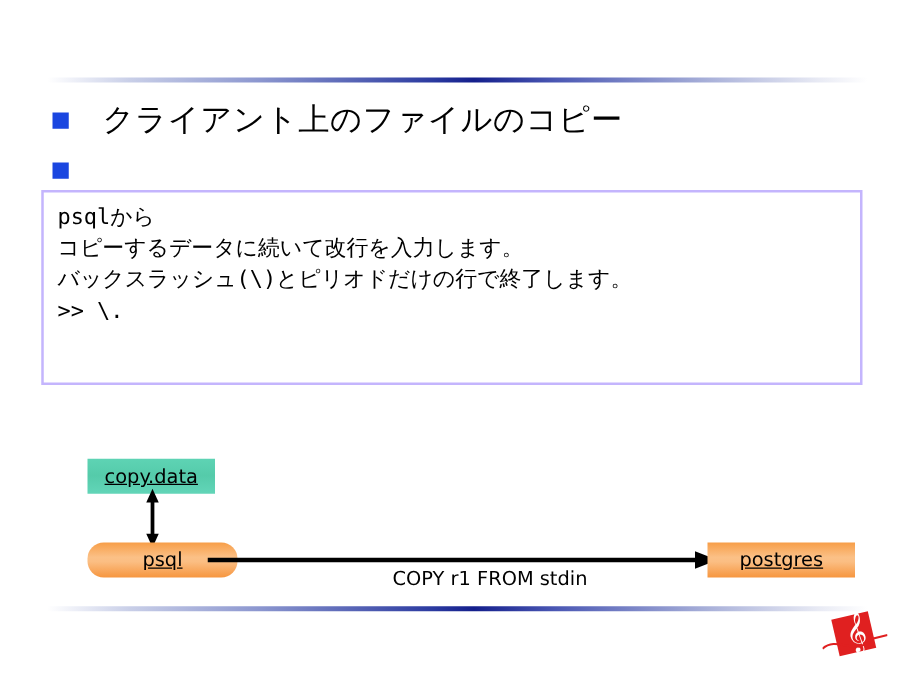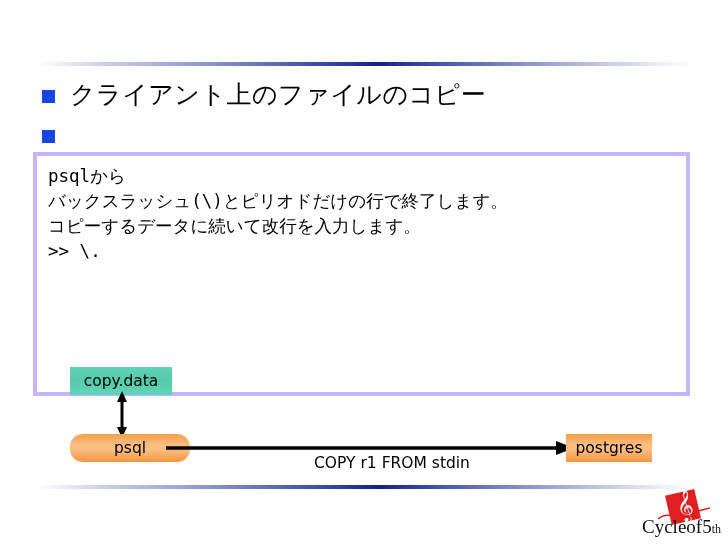--- a/index.html
+++ b/index.html
@@ -56,34 +56,35 @@
   .bullet-marker {
     width: 13px;
     height: 13px;
     background: #1a46e0;
     flex: 0 0 auto;
     margin-right: 15px;
   }
   .bullet-text {
     font-size: 25px;
     color: #000000;
-    font-family: Liberation Mono, monospace;
+    font-family: Liberation Sans, sans-serif;
     letter-spacing: 0.5px;
     white-space: nowrap;
     line-height: 1;
+    margin-left: 12px;
   }
 
   
   .code-box {
     position: absolute;
     left: 33px;
     top: 152px;
     width: 657px;
-    height: 244px;
-    border: 4px solid #c4b5fd;
+    height: 156px;
+    border: 2px solid #c4b5fd;
     background: #ffffff;
     box-sizing: border-box;
     padding: 8px 0 0 11px;
   }
   .code-line {
     font-family: "DejaVu Sans Mono", "Liberation Mono", monospace;
     font-size: 17.5px;
     line-height: 25px;
     color: #000000;
     white-space: pre;
@@ -99,41 +100,42 @@
   }
   .node {
     position: absolute;
     display: flex;
     align-items: center;
     justify-content: center;
     font-size: 15.5px;
     color: #000000;
     font-family: "DejaVu Sans", "Liberation Sans", sans-serif;
     box-sizing: border-box;
+    text-decoration: underline;
   }
   .node-data {
     left: 70px;
     top: 12px;
     width: 102px;
     height: 28px;
     background: linear-gradient(to bottom, #5ed3b4 0%, #55cbaa 48%, #62d5b8 100%);
   }
   .node-psql {
     left: 70px;
     top: 79px;
     width: 120px;
     height: 28px;
     background: linear-gradient(to bottom, #f9a455 0%, #fcc489 45%, #f9a košer 46%, #f79a45 100%);
     background: linear-gradient(to bottom, #f79e48 0%, #fbc086 42%, #fbbe83 55%, #f6963f 100%);
     border-radius: 13px;
   }
   .node-postgres {
     left: 566px;
     top: 79px;
-    width: 86px;
+    width: 118px;
     height: 28px;
     background: linear-gradient(to bottom, #f79e48 0%, #fbc086 42%, #fbbe83 55%, #f6963f 100%);
   }
 
   .arrow-v {
     position: absolute;
     left: 106px;
     top: 36px;
     width: 32px;
     height: 47px;
@@ -216,22 +218,22 @@
       <span class="bullet-marker"></span>
       <span class="bullet-text">クライアント上のファイルのコピー</span>
     </div>
     <div class="bullet-row">
       <span class="bullet-marker"></span>
     </div>
   </div>
 
   <div class="code-box">
     <div class="code-line">psqlから</div>
+    <div class="code-line">コピーするデータに続いて改行を入力します。</div>
     <div class="code-line">バックスラッシュ(\)とピリオドだけの行で終了します。</div>
-    <div class="code-line">コピーするデータに続いて改行を入力します。</div>
     <div class="code-line">&gt;&gt; \.</div>
   </div>
 
   <div class="diagram">
 
     <div class="node node-data">
       <span>copy.data</span>
     </div>
 
     <svg class="arrow-v" viewBox="0 0 32 47">
@@ -257,16 +259,15 @@
   </div>
 
   <div class="rule rule-bottom"></div>
 
   <div class="logo">
     <div class="logo-mark"></div>
     <div class="logo-clef">𝄞</div>
     <svg class="logo-swoosh" viewBox="0 0 52 18">
       <path d="M0 13 C 12 2, 26 20, 40 5 L 52 2" stroke="#e02020" stroke-width="1.6" fill="none"></path>
     </svg>
-    <div class="logo-text"><span>Cycleof</span><span>5</span><span class="sm">th</span></div>
   </div>
 
 </div>
 
 </body></html>

